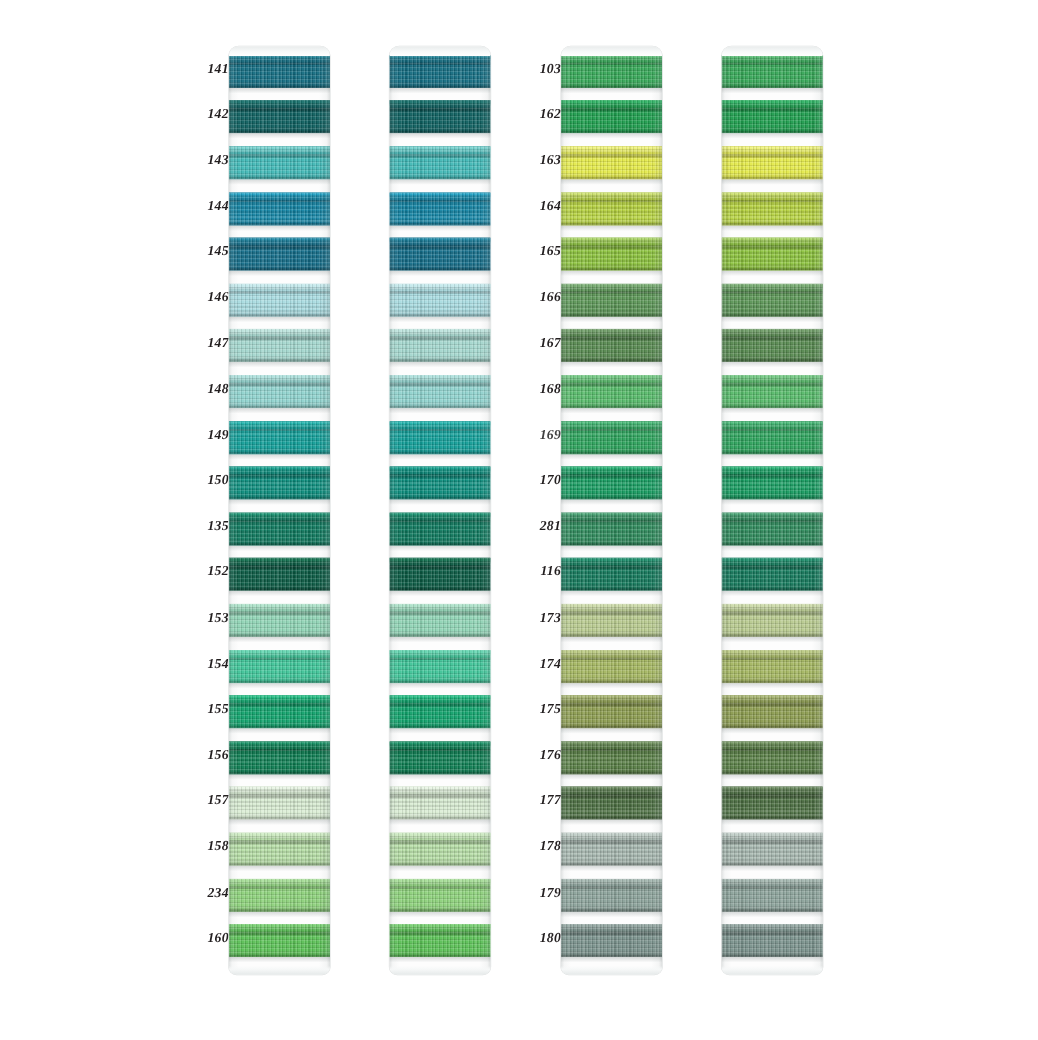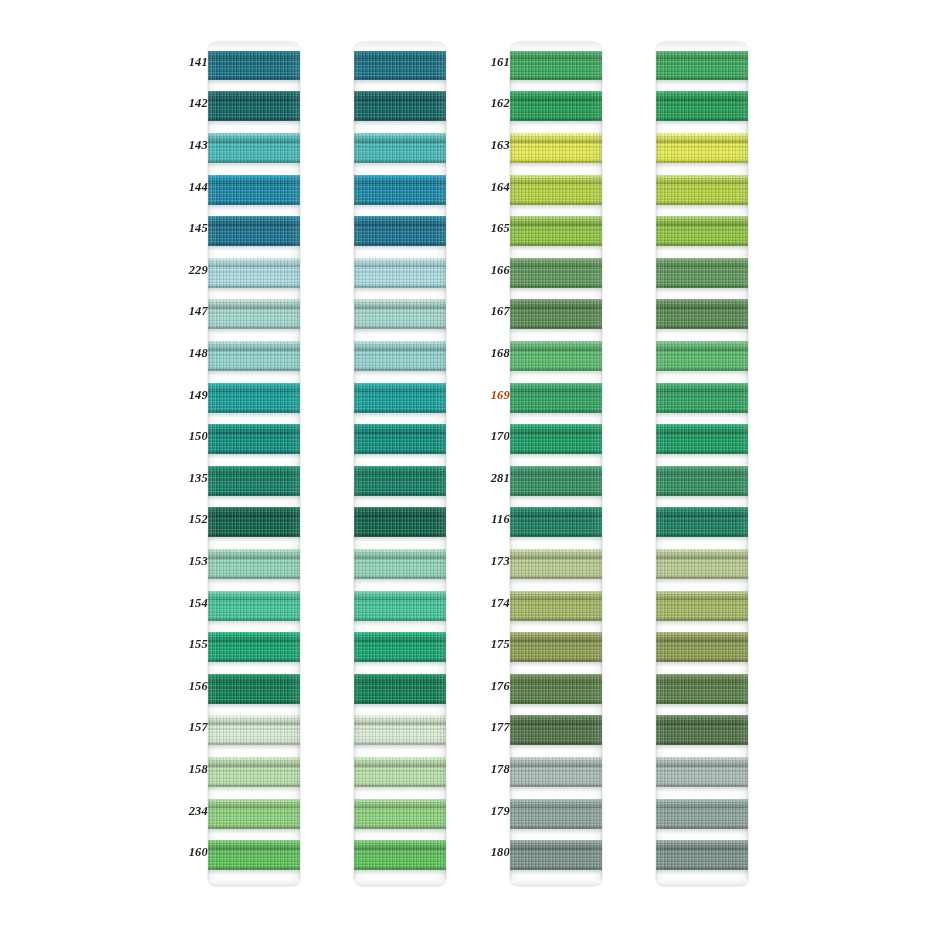--- a/index.html
+++ b/index.html
@@ -170,21 +170,21 @@
 <body>
 
 <div id="chart-root">
     <div class="swatch-group" style="left: 174px; top: 42px; justify-content: space-between;">
       <div class="label-column" style="height: 844px;">
         <div class="swatch-label" style="top: 13.8px; color: rgb(35, 31, 32);">141</div>
         <div class="swatch-label" style="top: 55.4px; color: rgb(35, 31, 32);">142</div>
         <div class="swatch-label" style="top: 97px; color: rgb(35, 31, 32);">143</div>
         <div class="swatch-label" style="top: 138.6px; color: rgb(35, 31, 32);">144</div>
         <div class="swatch-label" style="top: 180.2px; color: rgb(35, 31, 32);">145</div>
-        <div class="swatch-label" style="top: 221.8px; color: rgb(35, 31, 32);">229</div>
+        <div class="swatch-label" style="top: 221.8px; color: rgb(35, 31, 32);">146</div>
         <div class="swatch-label" style="top: 263.4px; color: rgb(35, 31, 32);">147</div>
         <div class="swatch-label" style="top: 305px; color: rgb(35, 31, 32);">148</div>
         <div class="swatch-label" style="top: 346.6px; color: rgb(35, 31, 32);">149</div>
         <div class="swatch-label" style="top: 388.2px; color: rgb(35, 31, 32);">150</div>
         <div class="swatch-label" style="top: 429.8px; color: rgb(35, 31, 32);">135</div>
         <div class="swatch-label" style="top: 471.4px; color: rgb(35, 31, 32);">152</div>
         <div class="swatch-label" style="top: 513px; color: rgb(35, 31, 32);">153</div>
         <div class="swatch-label" style="top: 554.6px; color: rgb(35, 31, 32);">154</div>
         <div class="swatch-label" style="top: 596.2px; color: rgb(35, 31, 32);">155</div>
         <div class="swatch-label" style="top: 637.8px; color: rgb(35, 31, 32);">156</div>
@@ -478,29 +478,29 @@
           <div class="edge-top" style="background: linear-gradient(rgb(117, 204, 111) 0%, rgb(117, 204, 111) 40%, rgba(0, 0, 0, 0.12) 100%);"></div>
           <div class="seam"></div>
           <div class="weave"></div>
           <div class="edge-bottom"></div>
         </div>
         <div class="col-shade"></div>
       </div>
     </div>
     <div class="swatch-group" style="left: 476px; top: 42px;">
       <div class="label-column" style="height: 844px;">
-        <div class="swatch-label" style="top: 13.8px; color: rgb(35, 31, 32);">161</div>
+        <div class="swatch-label" style="top: 13.8px; color: rgb(35, 31, 32);">103</div>
         <div class="swatch-label" style="top: 55.4px; color: rgb(35, 31, 32);">162</div>
         <div class="swatch-label" style="top: 97px; color: rgb(35, 31, 32);">163</div>
         <div class="swatch-label" style="top: 138.6px; color: rgb(35, 31, 32);">164</div>
         <div class="swatch-label" style="top: 180.2px; color: rgb(35, 31, 32);">165</div>
         <div class="swatch-label" style="top: 221.8px; color: rgb(35, 31, 32);">166</div>
         <div class="swatch-label" style="top: 263.4px; color: rgb(35, 31, 32);">167</div>
         <div class="swatch-label" style="top: 305px; color: rgb(35, 31, 32);">168</div>
-        <div class="swatch-label" style="top: 346.6px; color: #c2410c;">169</div>
+        <div class="swatch-label" style="top: 346.6px; color: #404040;">169</div>
         <div class="swatch-label" style="top: 388.2px; color: rgb(35, 31, 32);">170</div>
         <div class="swatch-label" style="top: 429.8px; color: rgb(35, 31, 32);">281</div>
         <div class="swatch-label" style="top: 471.4px; color: rgb(35, 31, 32);">116</div>
         <div class="swatch-label" style="top: 513px; color: rgb(35, 31, 32);">173</div>
         <div class="swatch-label" style="top: 554.6px; color: rgb(35, 31, 32);">174</div>
         <div class="swatch-label" style="top: 596.2px; color: rgb(35, 31, 32);">175</div>
         <div class="swatch-label" style="top: 637.8px; color: rgb(35, 31, 32);">176</div>
         <div class="swatch-label" style="top: 679.4px; color: rgb(35, 31, 32);">177</div>
         <div class="swatch-label" style="top: 721px; color: rgb(35, 31, 32);">178</div>
         <div class="swatch-label" style="top: 762.6px; color: rgb(35, 31, 32);">179</div>

